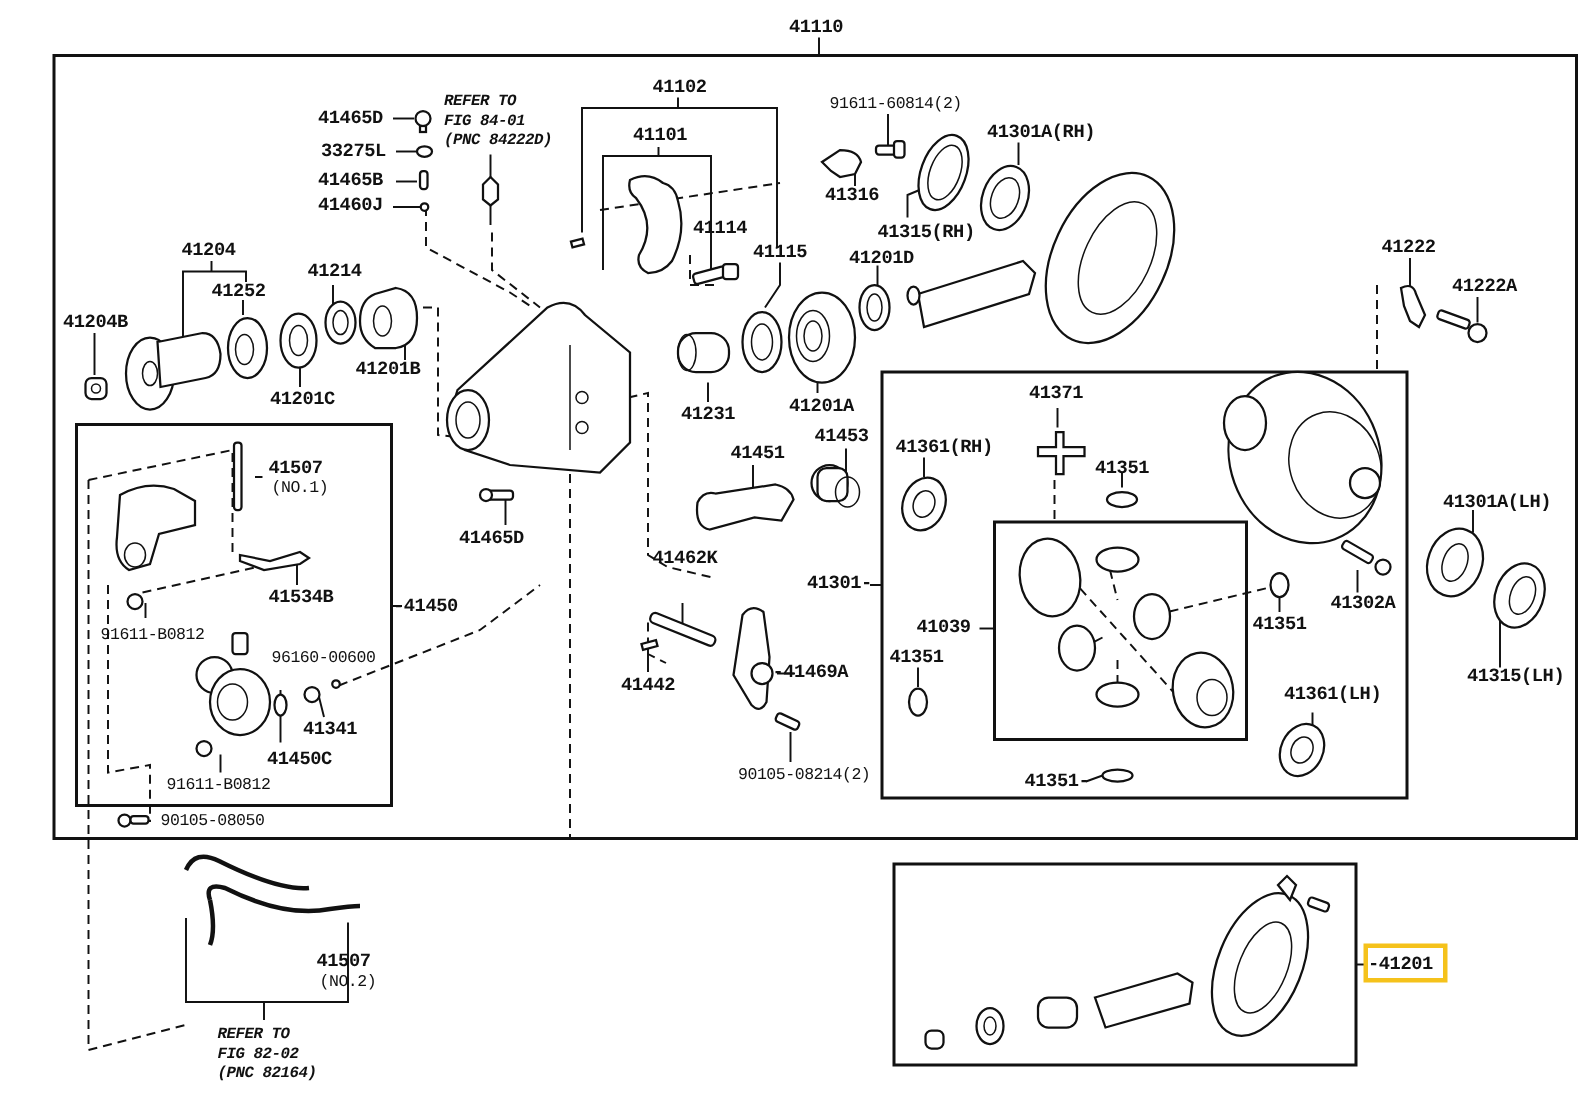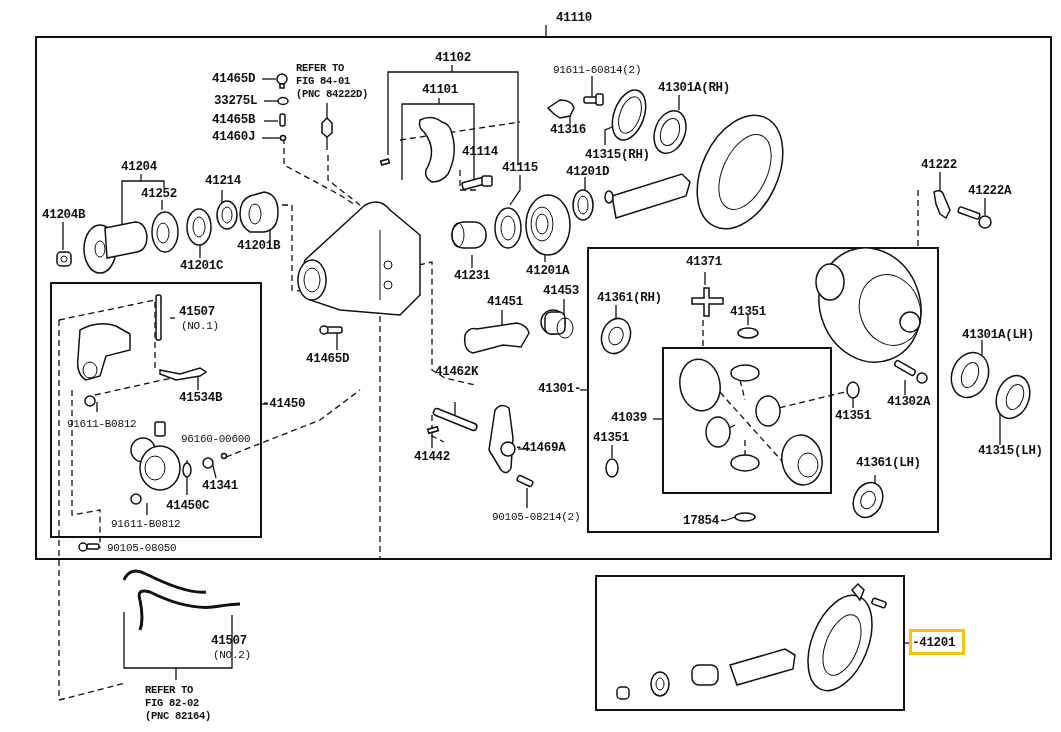--- a/index.html
+++ b/index.html
@@ -1,20 +1,20 @@
 <!DOCTYPE html>
 <html><head>
 <meta charset="utf-8">
 <style>
   html,body{margin:0;padding:0;background:#fff;}
   body{width:1061px;height:732px;position:relative;overflow:hidden;font-family:"DejaVu Sans Mono","Liberation Mono",monospace;}
   #diagram{position:absolute;left:0;top:0;width:1061px;height:732px;}
   .lbl{position:absolute;font-family:"Liberation Mono","DejaVu Sans Mono",monospace;font-weight:bold;font-size:12.5px;color:#111;white-space:nowrap;line-height:13px;letter-spacing:-0.3px;cursor:pointer;}
   .lbl.small{font-weight:normal;font-size:11px;}
-  .lbl.note{font-size:10.5px;line-height:13px;white-space:pre;}
+  .lbl.note{font-size:10.5px;line-height:13px;white-space:pre;font-style:italic;}
   .hl{position:absolute;left:909px;top:629px;width:56px;height:26px;border:3px solid #f5c21b;box-sizing:border-box;}
   svg .ln{stroke:#111;stroke-width:1.3;fill:none;}
   svg .bx{stroke:#111;stroke-width:2;fill:none;}
   svg .dash{stroke:#111;stroke-width:1.3;fill:none;stroke-dasharray:6 4;}
   svg .part{stroke:#111;stroke-width:1.5;fill:#fff;}
   svg .thin{stroke:#111;stroke-width:1;fill:none;}
 </style>
 </head>
 <body>
 
@@ -251,21 +251,21 @@
   <ellipse class="part" cx="840" cy="643" rx="28" ry="50" transform="rotate(22 840 643)"></ellipse>
   <ellipse class="thin" cx="842" cy="645" rx="16" ry="32" transform="rotate(22 842 645)"></ellipse>
   <path class="part" d="M852,590 l6,-6 l6,6 l-4,10 z"></path>
   <rect class="part" x="872" y="600" width="14" height="6" rx="2" transform="rotate(20 879 603)"></rect>
 </svg>
 
 
 <div class="hl"></div>
 
 
-<span class="lbl" style="left:556px;top:12px">41110</span>
+<span class="lbl" style="left:526px;top:12px">41110</span>
 <span class="lbl" style="left:212px;top:73px">41465D</span>
 <span class="lbl" style="left:214px;top:95px">33275L</span>
 <span class="lbl" style="left:212px;top:114px">41465B</span>
 <span class="lbl" style="left:212px;top:131px">41460J</span>
 <span class="lbl" style="left:435px;top:52px">41102</span>
 <span class="lbl" style="left:422px;top:84px">41101</span>
 <span class="lbl" style="left:462px;top:146px">41114</span>
 <span class="lbl" style="left:502px;top:162px">41115</span>
 <span class="lbl small" style="left:553px;top:64px">91611-60814(2)</span>
 <span class="lbl" style="left:550px;top:124px">41316</span>
@@ -282,38 +282,38 @@
 <span class="lbl" style="left:237px;top:240px">41201B</span>
 <span class="lbl" style="left:454px;top:270px">41231</span>
 <span class="lbl" style="left:526px;top:265px">41201A</span>
 <span class="lbl" style="left:179px;top:306px">41507</span>
 <span class="lbl small" style="left:181px;top:320px">(NO.1)</span>
 <span class="lbl" style="left:179px;top:392px">41534B</span>
 <span class="lbl" style="left:262px;top:398px">-41450</span>
 <span class="lbl small" style="left:67px;top:418px">91611-B0812</span>
 <span class="lbl small" style="left:181px;top:433px">96160-00600</span>
 <span class="lbl" style="left:202px;top:480px">41341</span>
-<span class="lbl" style="left:166px;top:500px">41450C</span>
+<span class="lbl" style="left:178px;top:500px">41450C</span>
 <span class="lbl small" style="left:111px;top:518px">91611-B0812</span>
 <span class="lbl small" style="left:107px;top:542px">90105-08050</span>
 <span class="lbl" style="left:306px;top:353px">41465D</span>
 <span class="lbl" style="left:487px;top:296px">41451</span>
 <span class="lbl" style="left:543px;top:285px">41453</span>
 <span class="lbl" style="left:435px;top:366px">41462K</span>
 <span class="lbl" style="left:414px;top:451px">41442</span>
 <span class="lbl" style="left:515px;top:442px">-41469A</span>
 <span class="lbl small" style="left:492px;top:511px">90105-08214(2)</span>
 <span class="lbl" style="left:538px;top:383px">41301-</span>
 <span class="lbl" style="left:686px;top:256px">41371</span>
 <span class="lbl" style="left:597px;top:292px">41361(RH)</span>
 <span class="lbl" style="left:730px;top:306px">41351</span>
 <span class="lbl" style="left:611px;top:412px">41039</span>
 <span class="lbl" style="left:593px;top:432px">41351</span>
 <span class="lbl" style="left:835px;top:410px">41351</span>
-<span class="lbl" style="left:683px;top:515px">17854-</span>
+<span class="lbl" style="left:683px;top:515px">41351-</span>
 <span class="lbl" style="left:887px;top:396px">41302A</span>
 <span class="lbl" style="left:856px;top:457px">41361(LH)</span>
 <span class="lbl" style="left:962px;top:329px">41301A(LH)</span>
 <span class="lbl" style="left:978px;top:445px">41315(LH)</span>
 <span class="lbl" style="left:211px;top:635px">41507</span>
 <span class="lbl small" style="left:213px;top:649px">(NO.2)</span>
 <span class="lbl" style="left:912px;top:637px">-41201</span>
 
 <span class="lbl note" style="left:296px;top:62px">REFER TO
 FIG 84-01

